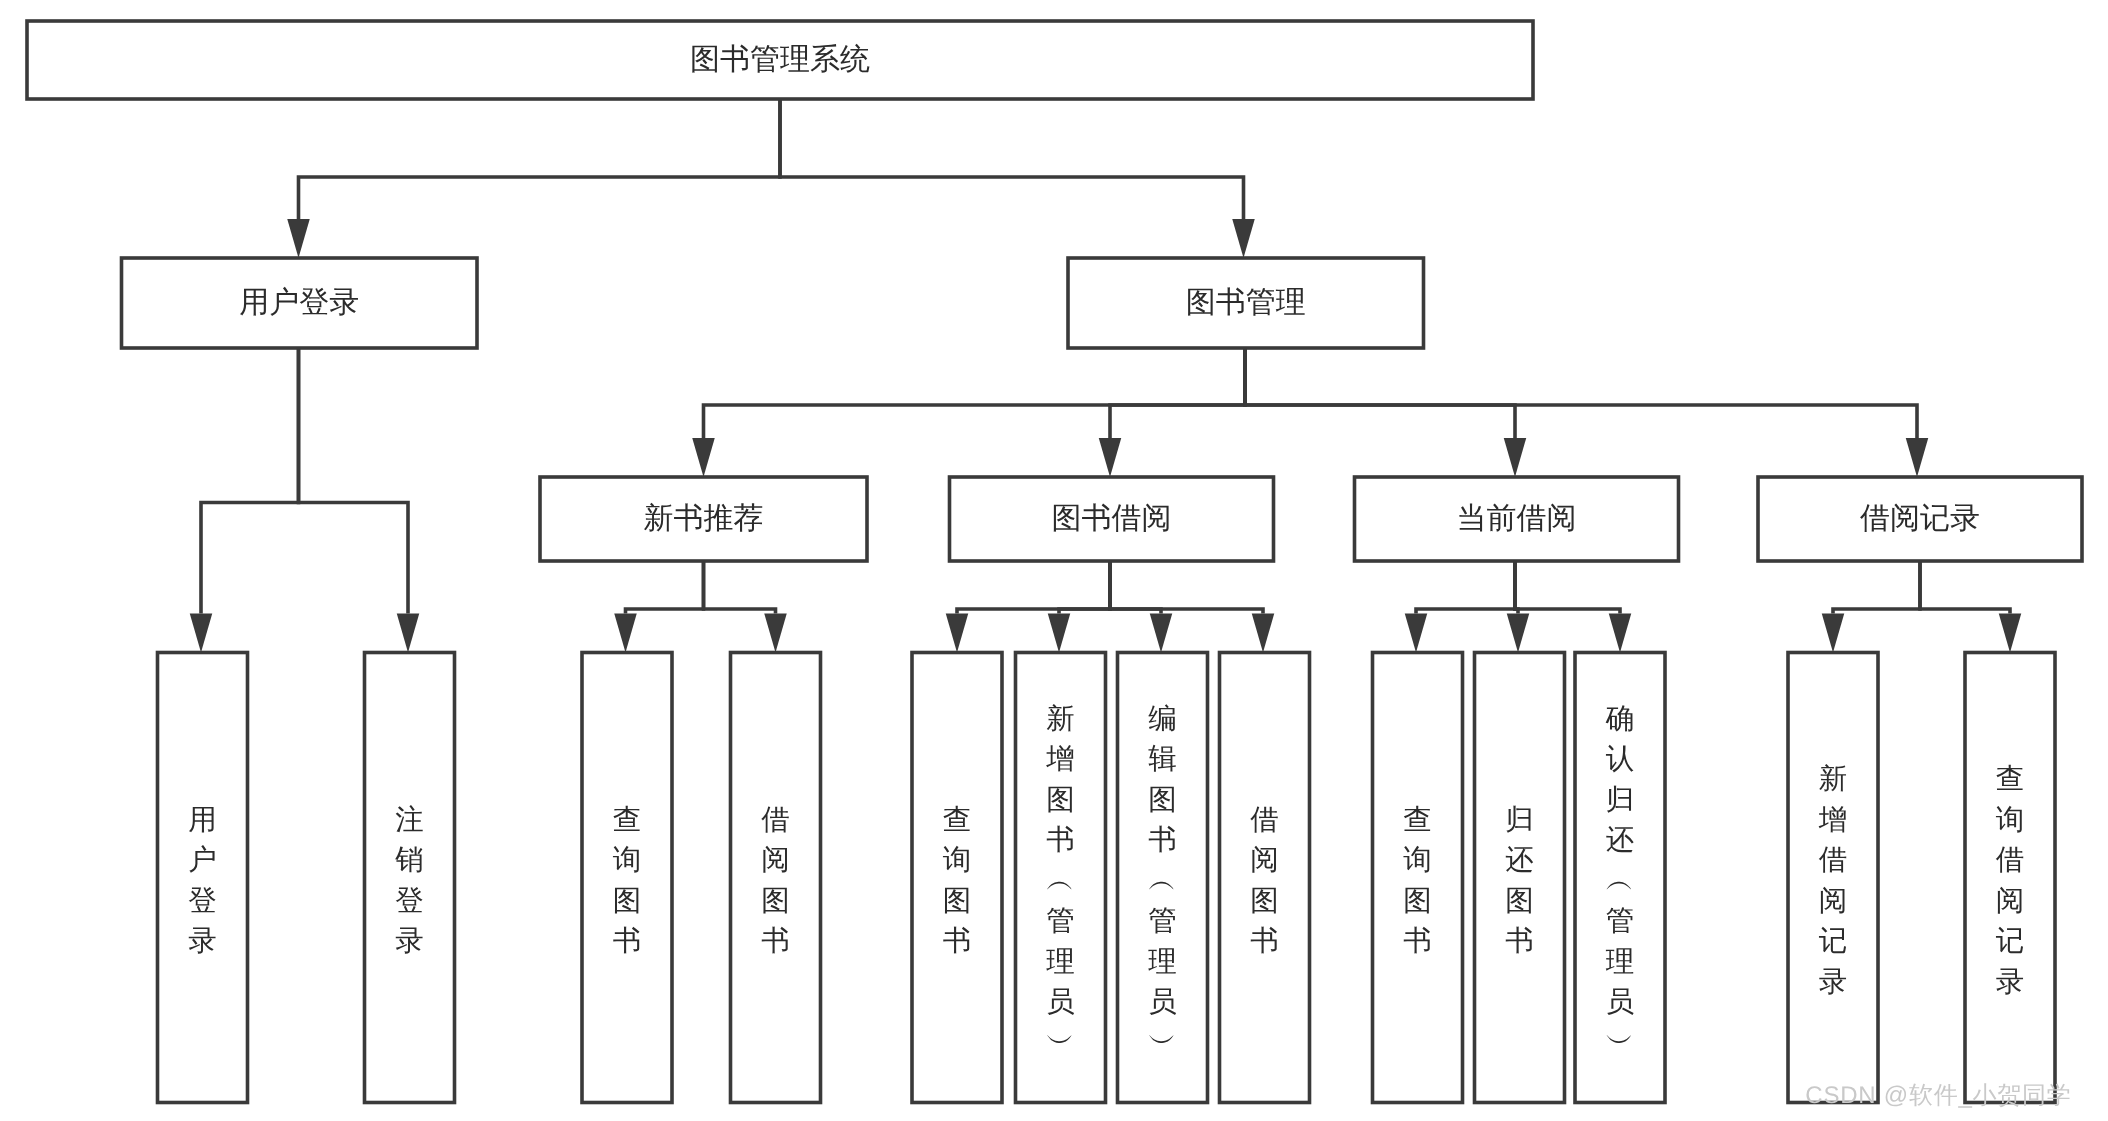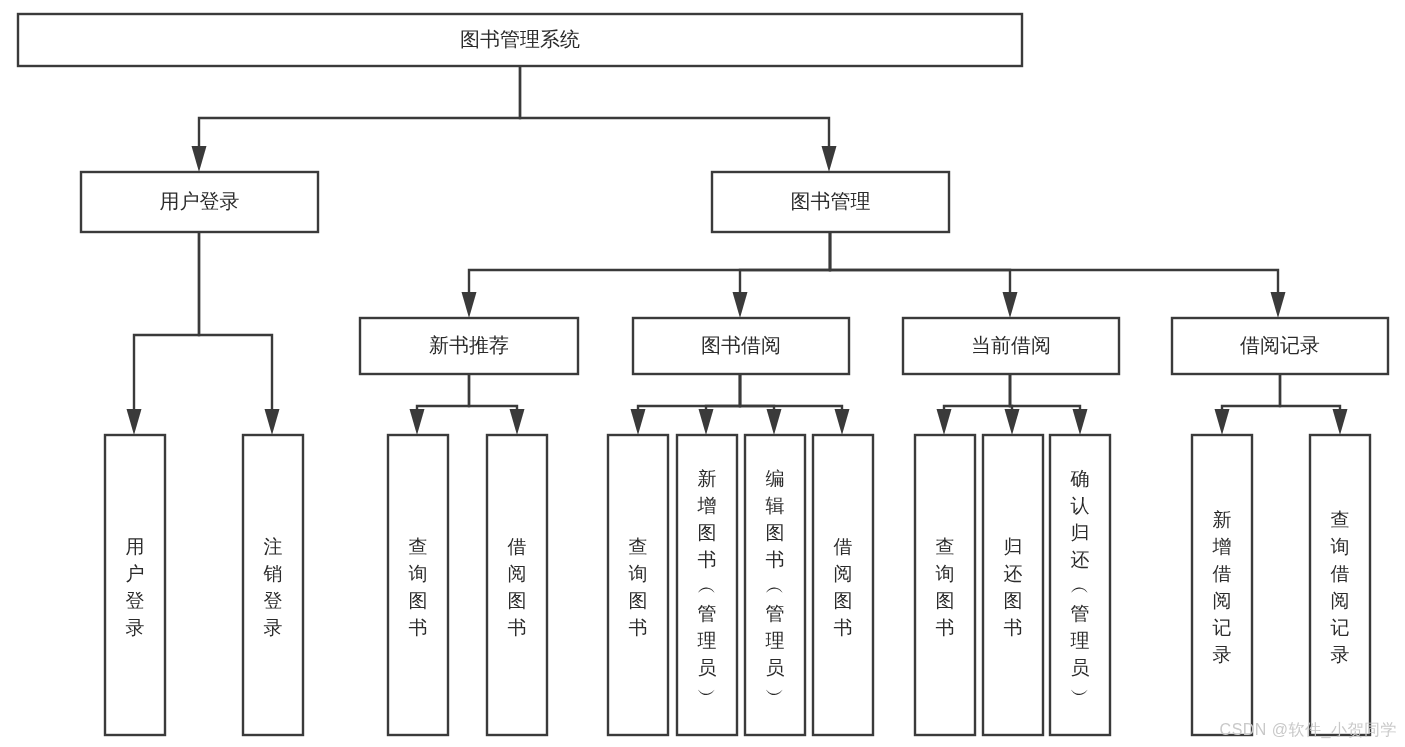--- a/index.html
+++ b/index.html
@@ -51,21 +51,21 @@
     dominant-baseline: middle;
   }
   .node-label-v {
     fill: #2b2b2b;
     font-family: "Liberation Sans", "DejaVu Sans", sans-serif;
     font-size: 19px;
     text-anchor: middle;
   }
   .watermark-text {
     position: absolute;
-    right: 8px;
+    right: 24px;
     bottom: 6px;
     color: #c9c9c9;
     font-size: 16px;
     font-family: "Liberation Sans", "DejaVu Sans", sans-serif;
     letter-spacing: 0.5px;
     white-space: nowrap;
     user-select: none;
   }
 </style>
 </head>

